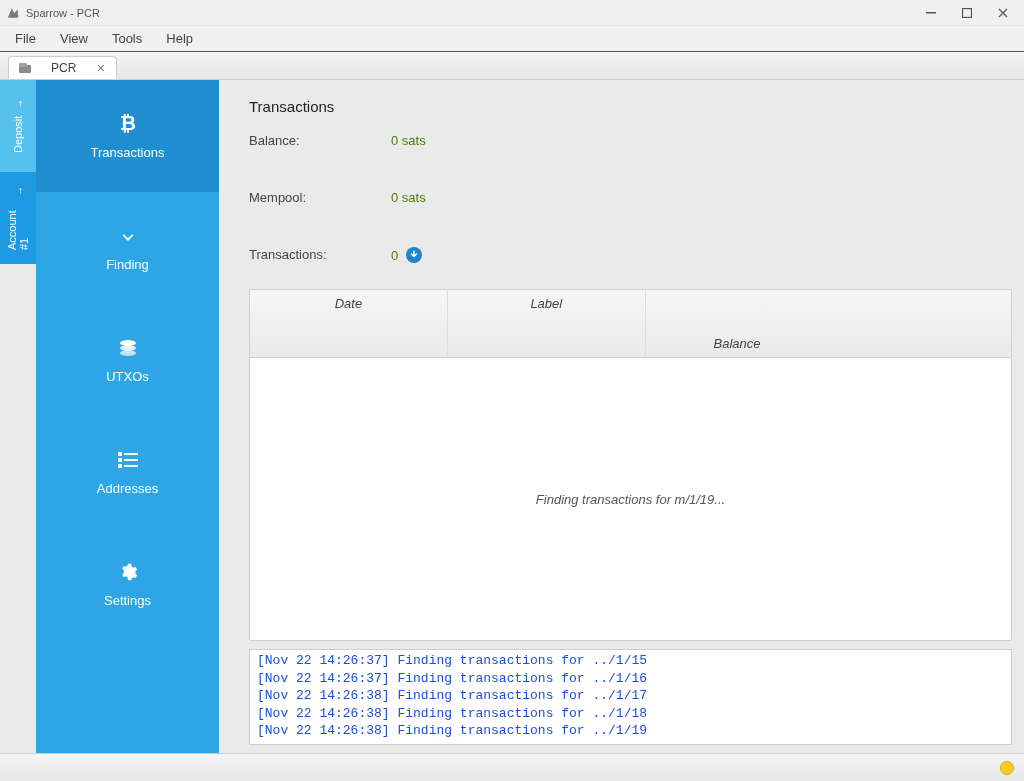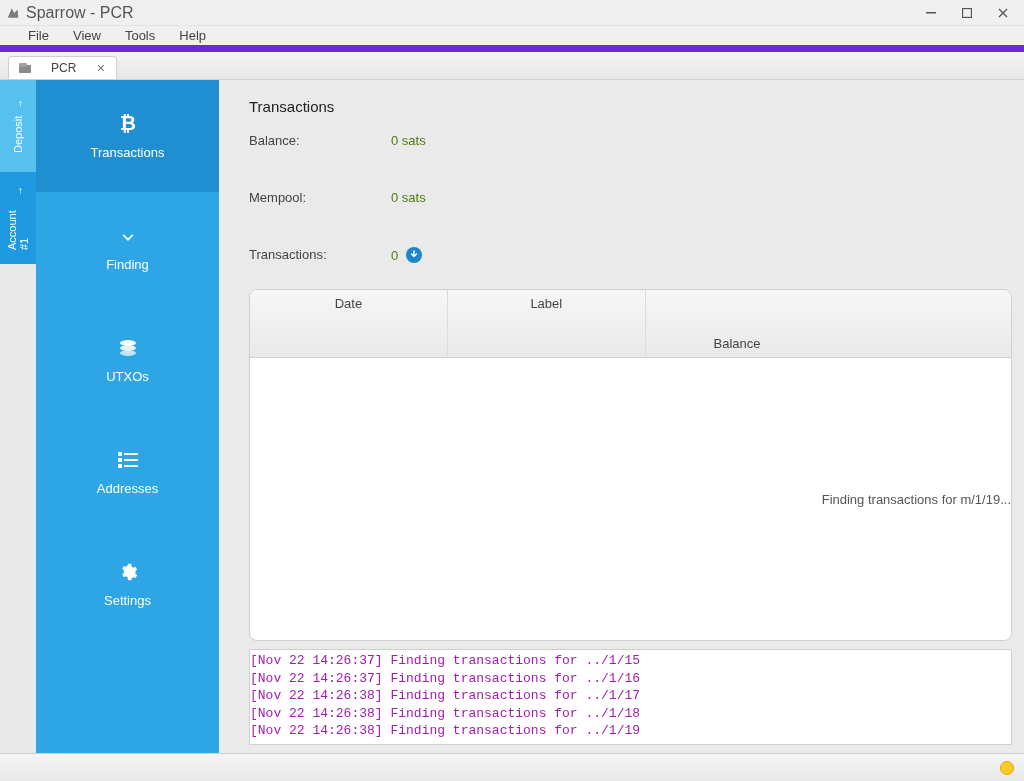--- a/index.html
+++ b/index.html
@@ -17,37 +17,37 @@
   .titlebar {
     height: 26px;
     background: #f0f0f0;
     display: flex;
     align-items: center;
     justify-content: space-between;
     padding: 0 4px 0 6px;
     border-bottom: 1px solid #e2e2e2;
   }
   .titlebar-left { display: flex; align-items: center; gap: 6px; }
-  .titlebar-title { color: #555; font-size: 16px; }
+  .titlebar-title { color: #555; font-size: 11px; }
   .win-controls { display: flex; gap: 2px; }
   .win-btn {
     width: 34px; height: 20px;
     display: flex; align-items: center; justify-content: center;
     color: #666; font-size: 11px;
   }
 
   
   .menubar {
     height: 26px;
     background: #f0f0f0;
     display: flex;
     align-items: center;
-    padding: 0 18px;
+    padding: 0 5px;
     gap: 4px;
-    border-bottom: 7px solid #6d28d9;
+    border-bottom: 1px solid #6d28d9;
   }
   .menu-item {
     padding: 3px 10px;
     color: #444;
     font-size: 13px;
   }
 
   
   .tabstrip {
     height: 28px;
@@ -146,61 +146,62 @@
   .refresh-badge {
     width: 16px; height: 16px; border-radius: 50%;
     background: #1e86c7;
     display: inline-flex; align-items: center; justify-content: center;
   }
 
   
   .tx-table {
     border: 1px solid #cfcfcf;
     background: #fff;
-    border-radius: 8px;
+    border-radius: 2px;
     flex: 1;
     display: flex;
     flex-direction: column;
     min-height: 300px;
     overflow: hidden;
+    font-style: italic;
   }
   .tx-head {
     display: grid;
     grid-template-columns: 26% 26% 24% 24%;
     background: linear-gradient(#f6f6f6, #e9e9e9);
     border-bottom: 1px solid #cfcfcf;
   }
   .tx-head div {
     text-align: center;
     padding: 6px 0;
     color: #444;
     font-size: 13px;
     border-right: 1px solid #dcdcdc;
   }
   .tx-head div:last-child { border-right: none; margin-top: 40px; }
   .tx-body {
     flex: 1;
     display: flex;
     align-items: center;
-    justify-content: flex-end;
+    justify-content: center;
     color: #555;
     font-size: 13px;
   }
 
   
   .log-panel {
     margin-top: 8px;
     border: 1px solid #cfcfcf;
     background: #fff;
     height: 96px;
     overflow: auto;
     font-family: "Consolas", "Courier New", monospace;
     font-size: 13px;
-    color: #a21caf;
-    padding: 2px 0;
+    color: #1d4ed8;
+    padding: 2px 7px;
     line-height: 1.35;
     white-space: pre;
   }
 
   
   .statusbar {
     height: 28px;
     background: linear-gradient(#f5f5f5, #e7e7e7);
     border-top: 1px solid #cfcfcf;
     display: flex;

